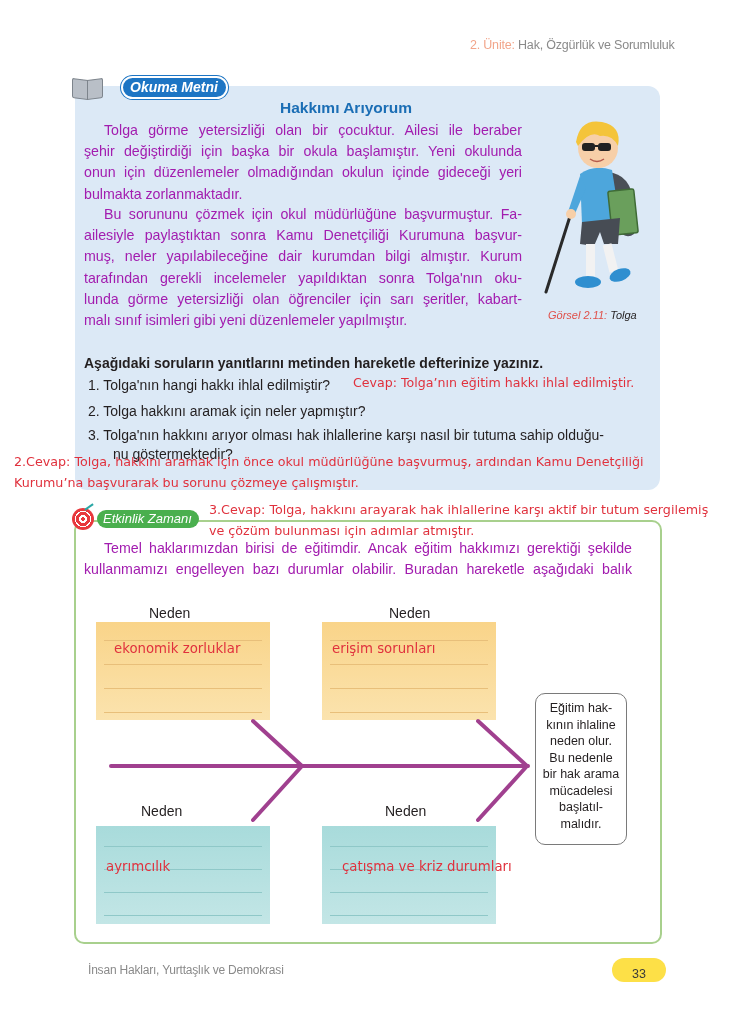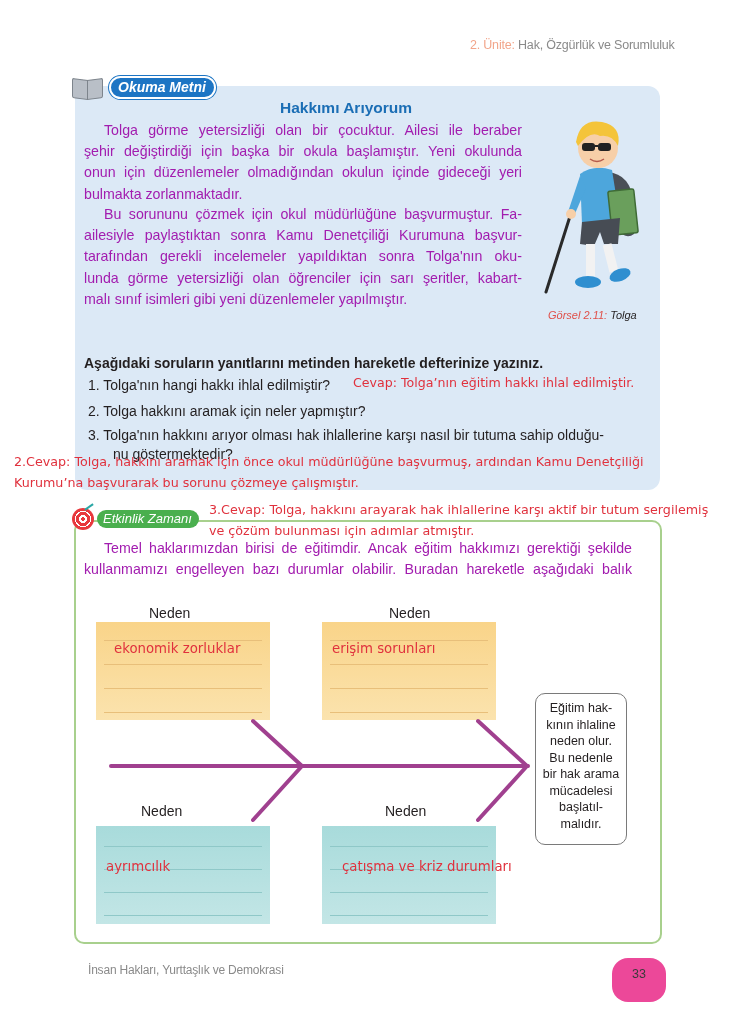--- a/index.html
+++ b/index.html
@@ -8,21 +8,21 @@
     font-family: "DejaVu Sans", sans-serif; color: #231f20;
   }
   .abs { position: absolute; }
 
   
   .unit-header { left: 470px; top: 38px; font-size: 12.5px; color: #8a8a8a; font-family: "Liberation Sans Narrow", "Liberation Sans", sans-serif; letter-spacing: -0.2px; }
   .unit-header .unit-no { color: #f2a58a; }
 
   
   .reading-box { left: 75px; top: 86px; width: 585px; height: 404px; background: #dce9f6; border-radius: 12px; }
-  .reading-badge { left: 72px; top: 76px; display: flex; align-items: center; gap: 7px; }
+  .reading-badge { left: 72px; top: 76px; display: flex; align-items: center; gap: 19px; }
   .book-icon { width: 30px; height: 22px; position: relative; }
   .book-icon .pg { position: absolute; top: 2px; width: 14px; height: 18px; background: #b9bfc7; border: 1px solid #7d848c; }
   .book-icon .pg.l { left: 0; transform: skewY(8deg); border-radius: 2px 0 0 2px; }
   .book-icon .pg.r { left: 15px; transform: skewY(-8deg); border-radius: 0 2px 2px 0; }
   .pill-blue { background: #1d75c4; color: #ffffff; font-style: italic; font-weight: bold; font-size: 14px; padding: 1px 8px 2px 7px; border-radius: 12px; border: 2px solid #ffffff; box-shadow: 0 0 0 1px #1d75c4; font-family: "Liberation Sans", sans-serif; }
 
   .reading-title { left: 280px; top: 99px; font-size: 15.5px; color: #1b6eb5; font-weight: bold; font-family: "Liberation Sans", sans-serif; }
   .para { font-size: 14.2px; line-height: 21.2px; text-align: justify; font-family: "Liberation Sans", sans-serif; color: #a21caf; }
   .para .ln { display: block; white-space: nowrap; text-align-last: justify; }
   .para .ln.last { text-align-last: left; }
@@ -71,21 +71,21 @@
   .cb2 { left: 322px; top: 622px; }
   .cb3 { left: 96px; top: 826px; }
   .cb4 { left: 322px; top: 826px; }
   .cause-text { position: absolute; color: #e0313d; font-size: 13.3px; font-family: "DejaVu Sans", sans-serif; white-space: nowrap; }
   .fish-svg { left: 0; top: 0; width: 732px; height: 1024px; pointer-events: none; }
   .effect-box { left: 535px; top: 693px; width: 92px; height: 152px; border: 1.5px solid #7a7a7a; border-radius: 10px; background: #ffffff; text-align: center; font-size: 12.5px; line-height: 16.5px; font-family: "Liberation Sans", sans-serif; color: #231f20; padding-top: 6px; box-sizing: border-box; }
   .effect-box span { display: block; }
 
   
   .footer-title { left: 88px; top: 963px; font-size: 12px; color: #8a8a8a; font-family: "Liberation Sans", sans-serif; letter-spacing: -0.2px; }
-  .page-no { left: 612px; top: 958px; width: 54px; height: 44px; border-radius: 16px; background: #ec4899; text-align: center; line-height: 32px; font-size: 12.5px; color: #3a3a3a; font-family: "Liberation Sans", sans-serif; }
+  .page-no { left: 612px; top: 958px; width: 54px; height: 24px; border-radius: 16px; background: #fde047; text-align: center; line-height: 32px; font-size: 12.5px; color: #3a3a3a; font-family: "Liberation Sans", sans-serif; }
 </style>
 </head>
 <body>
 
 <div class="abs unit-header">
   <span class="unit-no">2. Ünite:</span>
   <span>Hak, Özgürlük ve Sorumluluk</span>
 </div>
 
 <div class="abs reading-box"></div>
@@ -102,20 +102,21 @@
 <div class="abs para p1">
   <span class="ln" style="text-indent:20px">Tolga görme yetersizliği olan bir çocuktur. Ailesi ile beraber</span>
   <span class="ln">şehir değiştirdiği için başka bir okula başlamıştır. Yeni okulunda</span>
   <span class="ln">onun için düzenlemeler olmadığından okulun içinde gideceği yeri</span>
   <span class="ln last">bulmakta zorlanmaktadır.</span>
 </div>
 
 <div class="abs para p2">
   <span class="ln" style="text-indent:20px">Bu sorununu çözmek için okul müdürlüğüne başvurmuştur. Fa-</span>
   <span class="ln">ailesiyle paylaştıktan sonra Kamu Denetçiliği Kurumuna başvur-</span>
+  <span class="ln">muş, neler yapılabileceğine dair kurumdan bilgi almıştır. Kurum</span>
   <span class="ln">tarafından gerekli incelemeler yapıldıktan sonra Tolga'nın oku-</span>
   <span class="ln">lunda görme yetersizliği olan öğrenciler için sarı şeritler, kabart-</span>
   <span class="ln last">malı sınıf isimleri gibi yeni düzenlemeler yapılmıştır.</span>
 </div>
 
 <svg class="abs figure" viewBox="0 0 112 190">
   <line x1="8" y1="180" x2="34" y2="98" stroke="#2a2a2a" stroke-width="3" stroke-linecap="round"></line>
   <path d="M70 60 Q92 62 96 90 L96 122 Q88 128 80 118 Z" fill="#4a4f57"></path>
   <path d="M42 62 Q56 52 74 58 L82 108 L44 112 Z" fill="#4da6dc"></path>
   <path d="M42 64 L30 100 L36 104 L48 76 Z" fill="#4da6dc"></path>

